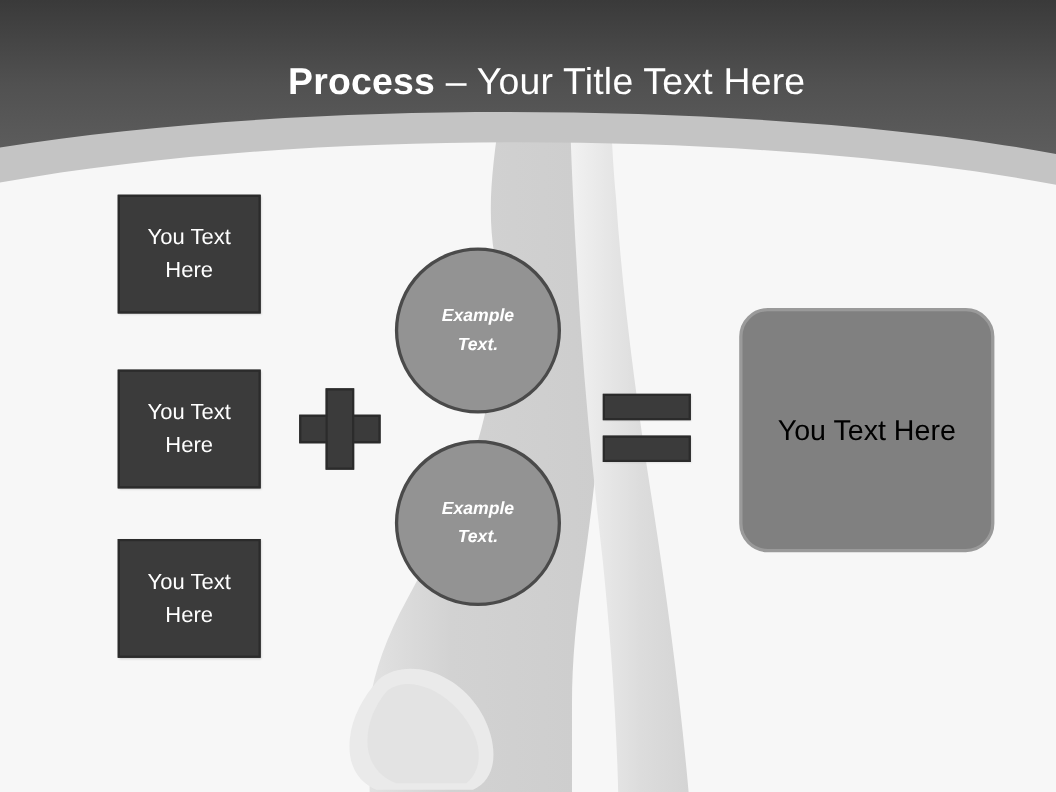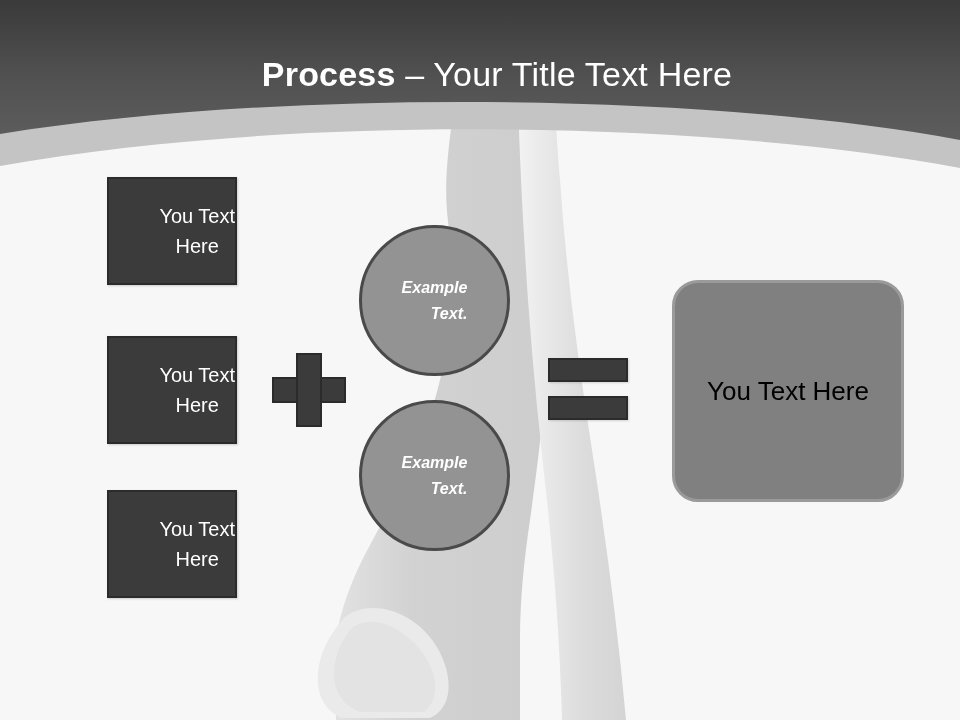--- a/index.html
+++ b/index.html
@@ -68,21 +68,21 @@
     width: 130px;
     height: 108px;
     background: #3b3b3b;
     border: 2px solid #2b2b2b;
     box-sizing: border-box;
     color: #ffffff;
     font-size: 20px;
     line-height: 30px;
     display: flex;
     align-items: center;
-    justify-content: flex-end;
+    justify-content: center;
     text-align: center;
     box-shadow: 1px 1px 2px rgba(0,0,0,0.18);
   }
   .input-box-1 { left: 107px; top: 177px; }
   .input-box-2 { left: 107px; top: 336px; }
   .input-box-3 { left: 107px; top: 490px; }
 
   
   .plus-op {
     position: absolute;
@@ -124,21 +124,21 @@
     border: 3px solid #4a4a4a;
     box-sizing: border-box;
     color: #ffffff;
     font-size: 16px;
     font-weight: bold;
     font-style: italic;
     line-height: 26px;
     display: flex;
     align-items: center;
     justify-content: center;
-    text-align: right;
+    text-align: center;
   }
   .circle-1 { left: 359px; top: 225px; }
   .circle-2 { left: 359px; top: 400px; }
 
   
   .equals-op {
     position: absolute;
     z-index: 5;
     left: 548px;
     top: 358px;

